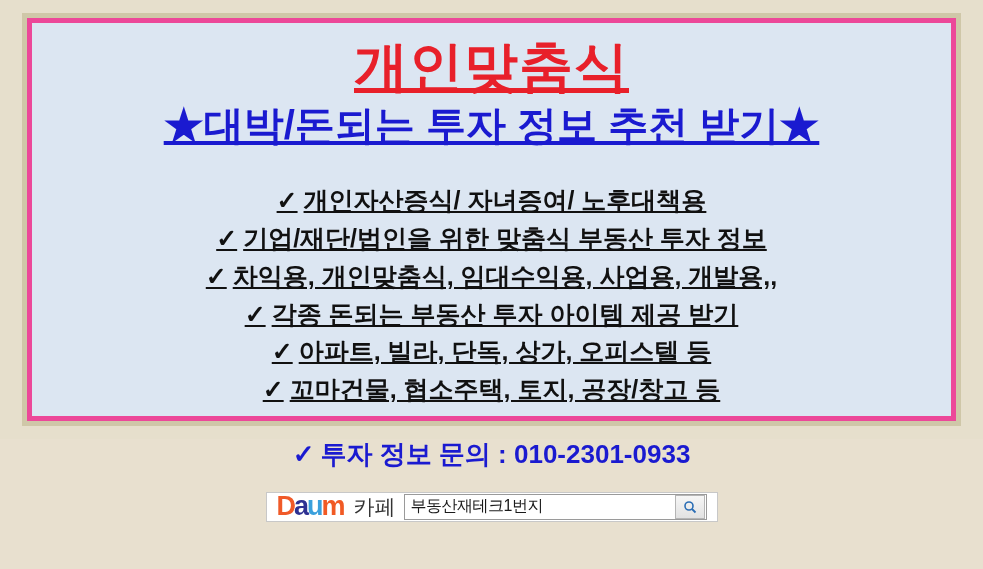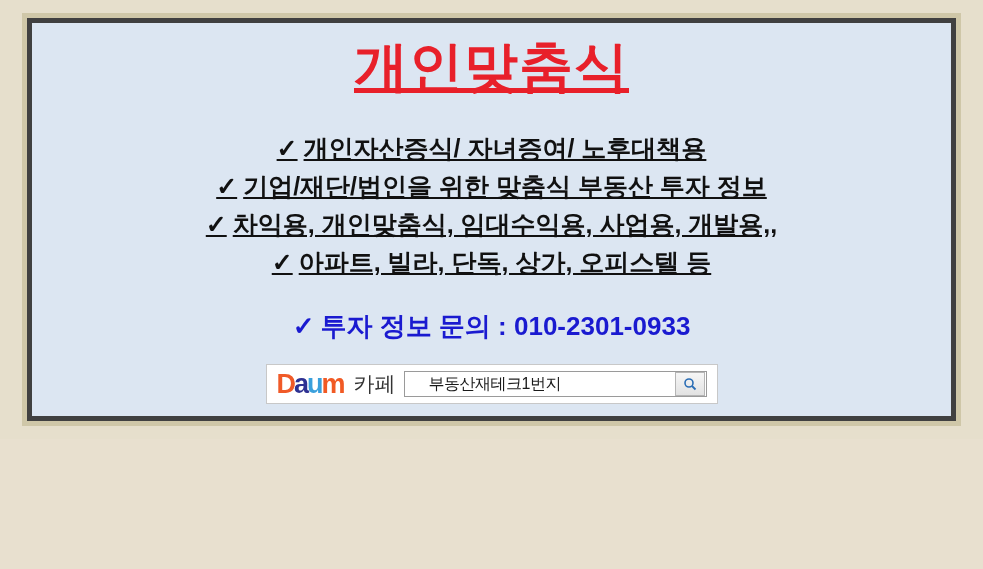--- a/index.html
+++ b/index.html
@@ -11,21 +11,21 @@
     height: 569px;
     background: #e8e0cf;
     font-family: "Liberation Sans", sans-serif;
     overflow: hidden;
   }
   #poster {
     position: relative;
     width: 983px;
     height: 439px;
     box-sizing: border-box;
-    background: #404040;
+    background: #ec4899;
     border-top: 13px solid #e6dfcc;
     border-bottom: 13px solid #e6dfcc;
     border-left: 22px solid #e6dfcc;
     border-right: 22px solid #e6dfcc;
   }
   #inner-frame {
     position: absolute;
     left: 0; top: 0; right: 0; bottom: 0;
     border: 5px solid #cfc7a8;
     box-sizing: border-box;
@@ -120,21 +120,21 @@
   }
   .cafe-search {
     flex: 1;
     height: 26px;
     border: 1px solid #9a9a9a;
     background: #ffffff;
     display: flex;
     align-items: center;
     justify-content: space-between;
     box-sizing: border-box;
-    padding-left: 24px;
+    padding-left: 6px;
   }
   .cafe-search-text {
     font-size: 16px;
     color: #1a1a1a;
     letter-spacing: -0.5px;
   }
   .search-btn {
     width: 30px;
     height: 24px;
     margin: 0 1px 0 0;
@@ -148,33 +148,40 @@
   .search-btn svg { display: block; }
 </style>
 </head>
 <body>
 
 <div id="poster">
   <div id="inner-frame">
     <div id="panel">
 
       <div class="title-main">개인맞춤식</div>
+      <div class="title-sub">★대박/돈되는 투자 정보 추천 받기★</div>
 
       <div class="bullet-list">
         <div class="bullet-line">
           <span class="check">✓</span><span>개인자산증식/ 자녀증여/ 노후대책용</span>
         </div>
         <div class="bullet-line">
           <span class="check">✓</span><span>기업/재단/법인을 위한 맞춤식 부동산 투자 정보</span>
         </div>
         <div class="bullet-line">
           <span class="check">✓</span><span>차익용, 개인맞춤식, 임대수익용, 사업용, 개발용,,</span>
         </div>
         <div class="bullet-line">
+          <span class="check">✓</span><span>각종 돈되는 부동산 투자 아이템 제공 받기</span>
+        </div>
+        <div class="bullet-line">
           <span class="check">✓</span><span>아파트, 빌라, 단독, 상가, 오피스텔 등</span>
+        </div>
+        <div class="bullet-line">
+          <span class="check">✓</span><span>꼬마건물, 협소주택, 토지, 공장/창고 등</span>
         </div>
       </div>
 
       <div class="contact-line">
         <span class="check">✓</span><span>투자 정보 문의 : 010-2301-0933</span>
       </div>
 
       <div class="cafe-bar">
         <div class="daum-logo">
           <span class="c1">D</span>

